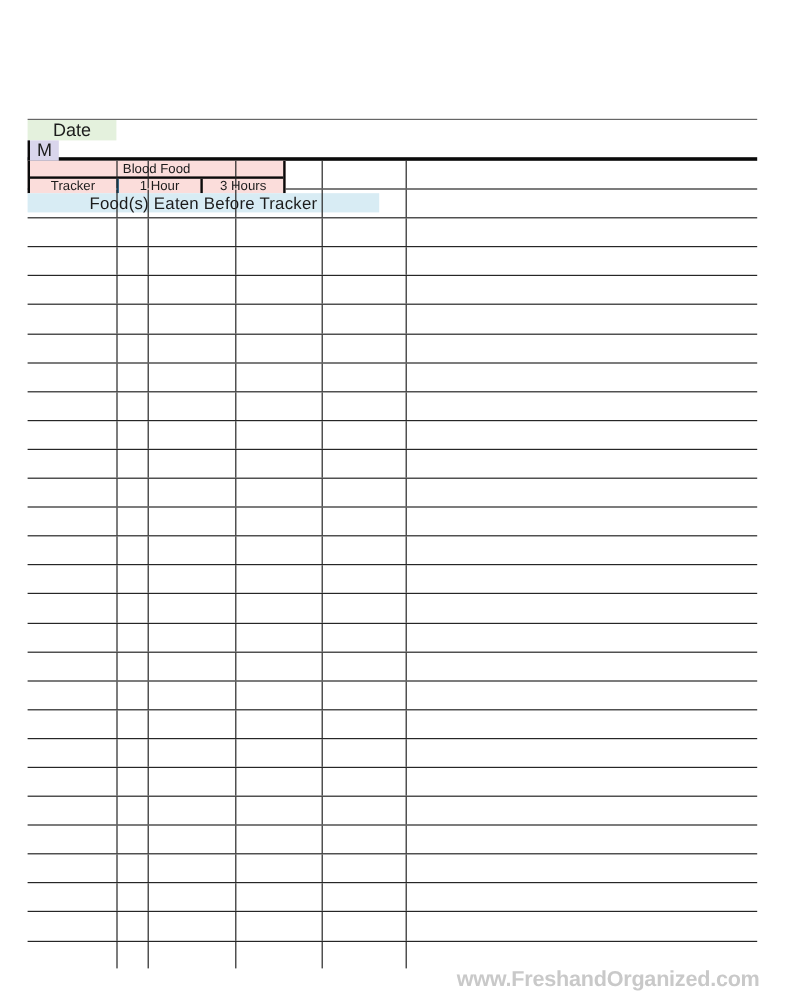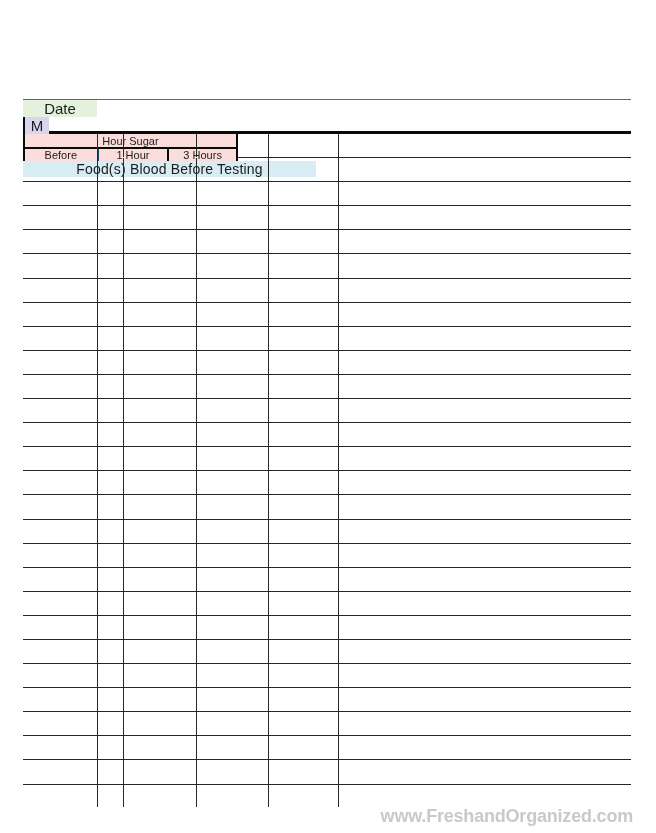--- a/index.html
+++ b/index.html
@@ -98,28 +98,28 @@
 
 <div class="page">
 
 
   <div class="tracker">
 
     <div class="thead">
       <div class="th th-date" style="background-color: rgb(228, 241, 221);">Date</div>
       <div class="th th-m" style="background-color: rgb(217, 213, 236);">M</div>
       <div class="th-bs" style="background-color: rgb(251, 221, 219);">
-        <div class="bs-top">Hour Sugar</div>
+        <div class="bs-top">Blood Food</div>
         <div class="bs-sub">
-          <div class="th-sub sub-fasting">Before</div>
+          <div class="th-sub sub-fasting">Tracker</div>
           <div class="th-sub sub-1h">1 Hour</div>
           <div class="th-sub sub-2h">3 Hours</div>
         </div>
       </div>
-      <div class="th th-food" style="background-color: rgb(216, 236, 244);">Food(s) Blood Before Testing</div>
+      <div class="th th-food" style="background-color: rgb(216, 236, 244);">Food(s) Eaten Before Tracker</div>
     </div>
 
     <div class="tbody">
       <div class="row">
         <div class="cell c-date"></div>
         <div class="cell c-m"></div>
         <div class="cell c-fast"></div>
         <div class="cell c-1h"></div>
         <div class="cell c-2h"></div>
         <div class="cell c-food"></div>

